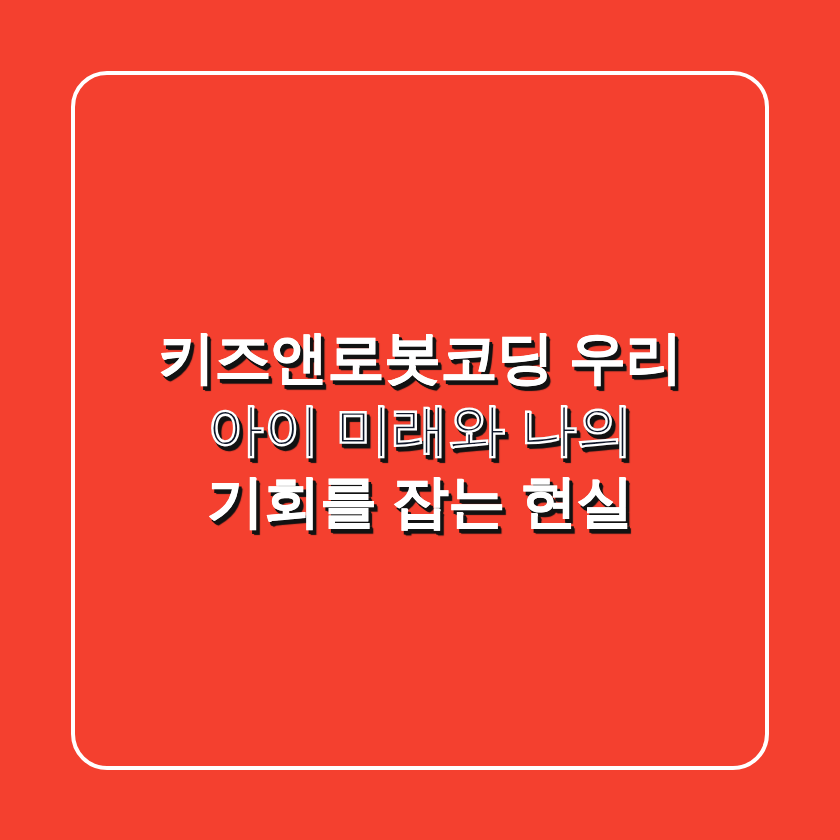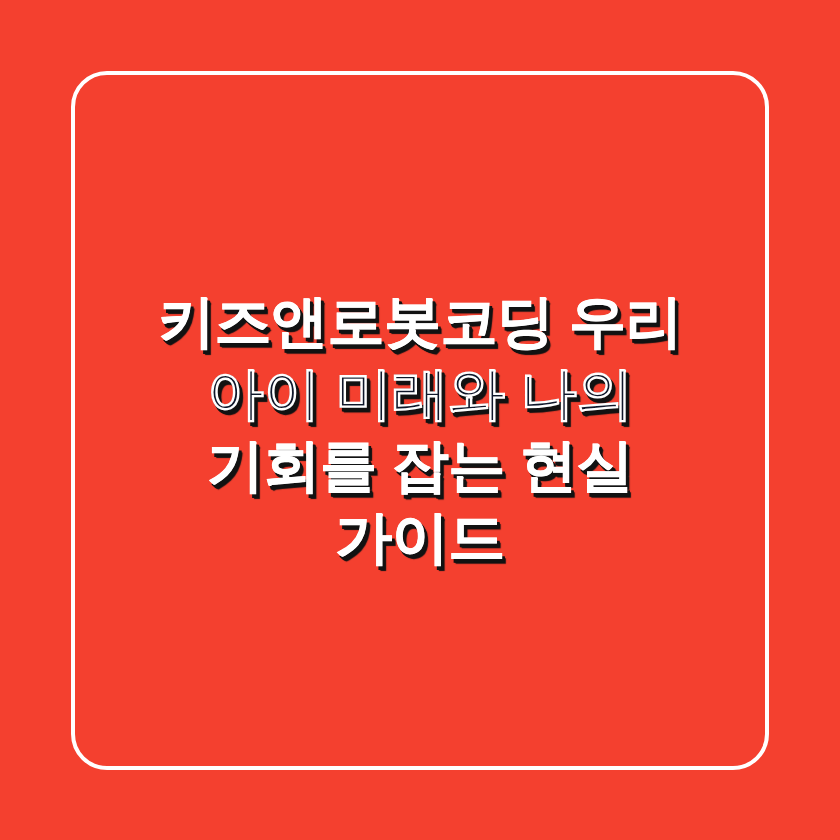--- a/index.html
+++ b/index.html
@@ -76,16 +76,15 @@
 <body>
 
 <div id="card" style="background: rgb(244, 64, 47);">
 
   <div id="frame" style="border-color: rgb(255, 255, 255);"></div>
 
   <div id="headline">
     <span class="title-line" style="color: rgb(255, 255, 255); -webkit-text-stroke: 0.6px rgb(255, 255, 255); text-shadow: rgb(18, 18, 18) 3px 4px 0px, rgb(18, 18, 18) 3px 3px 0px, rgb(18, 18, 18) 2px 4px 0px, rgb(18, 18, 18) 4px 5px 1px; font-size: 57px; line-height: 72px;">키즈앤로봇코딩 우리</span>
     <span class="title-line" style="color: #0f172a; -webkit-text-stroke: 0.6px rgb(255, 255, 255); text-shadow: rgb(18, 18, 18) 3px 4px 0px, rgb(18, 18, 18) 3px 3px 0px, rgb(18, 18, 18) 2px 4px 0px, rgb(18, 18, 18) 4px 5px 1px; font-size: 57px; line-height: 72px;">아이 미래와 나의</span>
     <span class="title-line" style="color: rgb(255, 255, 255); -webkit-text-stroke: 0.6px rgb(255, 255, 255); text-shadow: rgb(18, 18, 18) 3px 4px 0px, rgb(18, 18, 18) 3px 3px 0px, rgb(18, 18, 18) 2px 4px 0px, rgb(18, 18, 18) 4px 5px 1px; font-size: 57px; line-height: 72px;">기회를 잡는 현실</span>
-    <span class="title-line" style="color: rgb(255, 255, 255); -webkit-text-stroke: 0.6px rgb(255, 255, 255); text-shadow: rgb(18, 18, 18) 3px 4px 0px, rgb(18, 18, 18) 3px 3px 0px, rgb(18, 18, 18) 2px 4px 0px, rgb(18, 18, 18) 4px 5px 1px; font-size: 57px; line-height: 72px;">가이드</span>
   </div>
 
 </div>
 
 </body></html>

